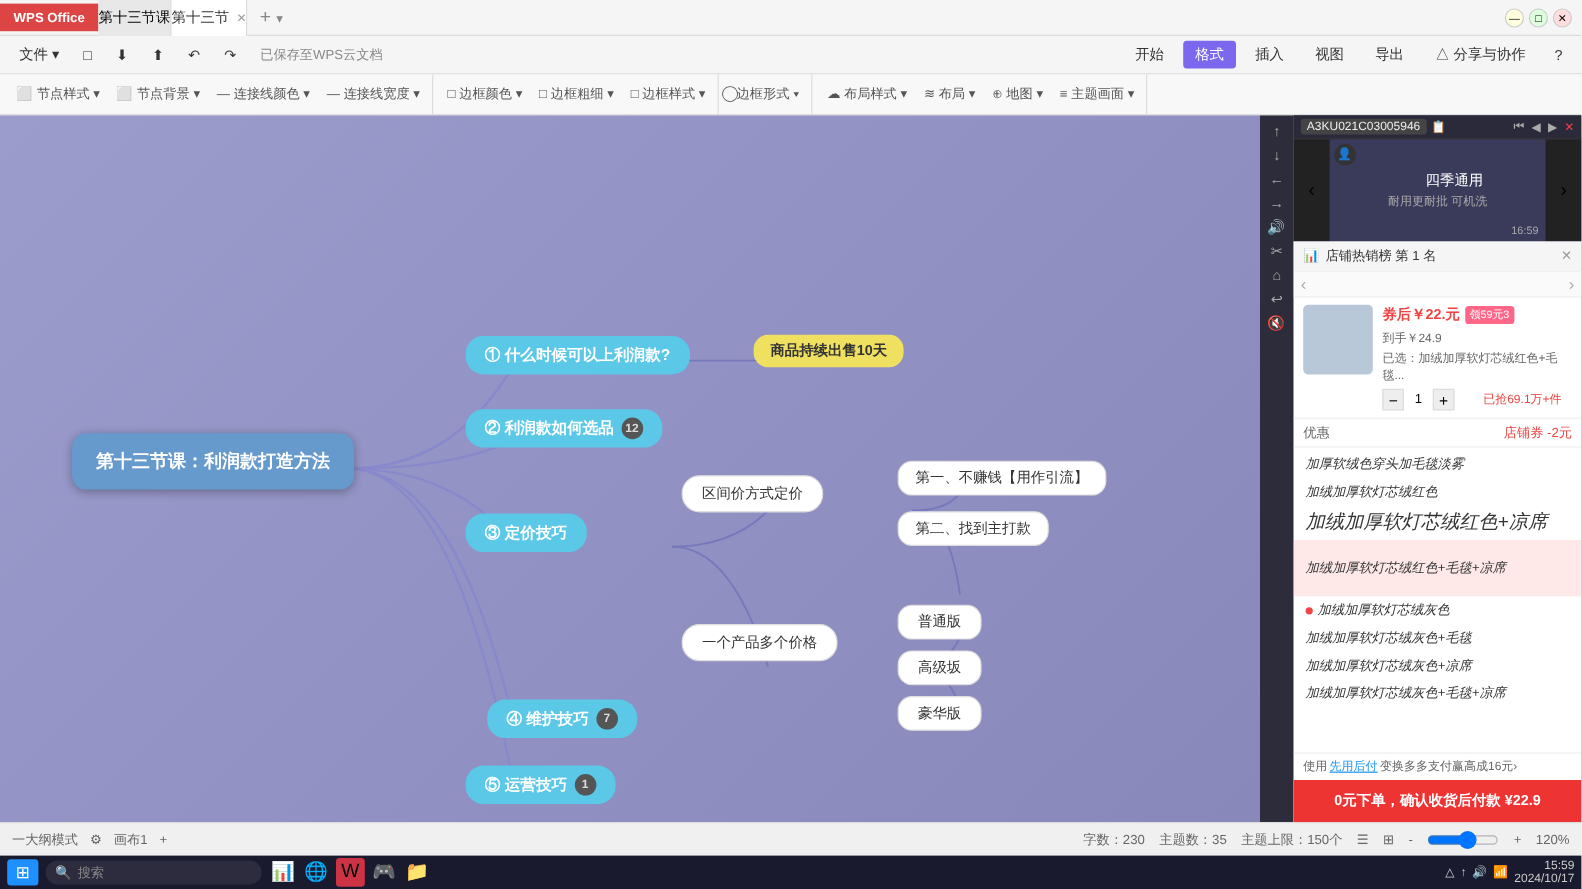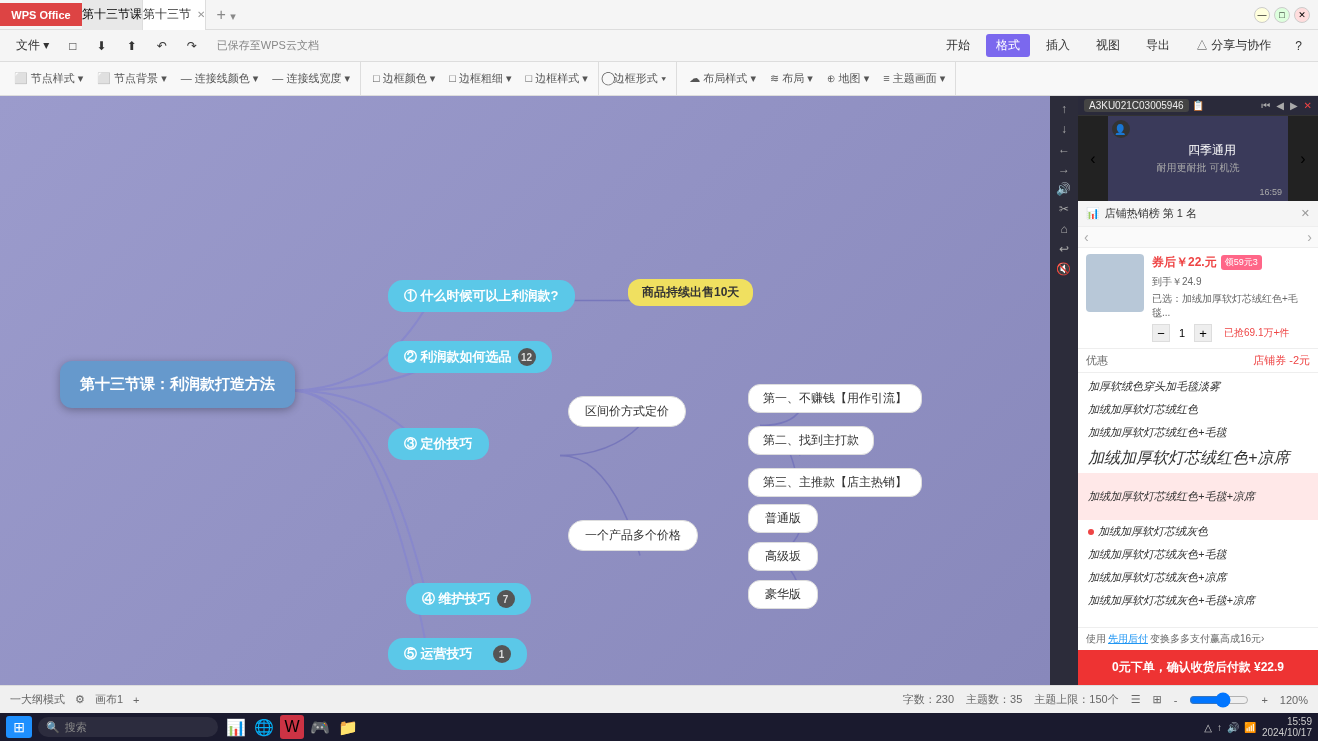--- a/index.html
+++ b/index.html
@@ -294,44 +294,41 @@
       <div style="position:absolute; left:568px; top:300px; background:white; color:#333; padding:6px 16px; border-radius:15px; font-size:12px; border:1px solid #ddd; white-space:nowrap;">
         <span>区间价方式定价</span>
       </div>
 
       <div style="position:absolute; left:748px; top:288px; background:white; color:#333; padding:5px 14px; border-radius:12px; font-size:12px; border:1px solid #ddd; white-space:nowrap;">
         <span>第一、不赚钱【用作引流】</span>
       </div>
       <div style="position:absolute; left:748px; top:330px; background:white; color:#333; padding:5px 14px; border-radius:12px; font-size:12px; border:1px solid #ddd; white-space:nowrap;">
         <span>第二、找到主打款</span>
       </div>
-      <div style="position:absolute; left:748px; top:372px; background:white; color:#333; padding:5px 14px; border-radius:12px; font-size:12px; border:1px solid #ddd; white-space:nowrap;">
-        <span>第三、主推款【店主热销】</span>
-      </div>
 
       <div style="position:absolute; left:568px; top:424px; background:white; color:#333; padding:6px 16px; border-radius:15px; font-size:12px; border:1px solid #ddd; white-space:nowrap;">
         <span>一个产品多个价格</span>
       </div>
 
       <div style="position:absolute; left:748px; top:408px; background:white; color:#333; padding:5px 16px; border-radius:12px; font-size:12px; border:1px solid #ddd; white-space:nowrap;">
         <span>普通版</span>
       </div>
       <div style="position:absolute; left:748px; top:446px; background:white; color:#333; padding:5px 16px; border-radius:12px; font-size:12px; border:1px solid #ddd; white-space:nowrap;">
         <span>高级坂</span>
       </div>
       <div style="position:absolute; left:748px; top:484px; background:white; color:#333; padding:5px 16px; border-radius:12px; font-size:12px; border:1px solid #ddd; white-space:nowrap;">
         <span>豪华版</span>
       </div>
 
       <div style="position:absolute; left:406px; top:487px; background:#5bc8e8; color:white; padding:7px 16px; border-radius:15px; font-size:13px; font-weight:bold; white-space:nowrap; display:flex; align-items:center; gap:6px;">
         <span>④ 维护技巧</span>
         <span style="background:#555;color:#ddd;border-radius:50%;width:18px;height:18px;font-size:10px;display:flex;align-items:center;justify-content:center;">7</span>
       </div>
 
-      <div style="position:absolute; left:388px; top:542px; background:#5bc8e8; color:white; padding:7px 16px; border-radius:15px; font-size:13px; font-weight:bold; white-space:nowrap; display:flex; align-items:center; gap:20px;">
+      <div style="position:absolute; left:388px; top:542px; background:#5bc8e8; color:white; padding:7px 16px; border-radius:15px; font-size:13px; font-weight:bold; white-space:nowrap; display:flex; align-items:center; gap:6px;">
         <span>⑤ 运营技巧</span>
         <span style="background:#555;color:#ddd;border-radius:50%;width:18px;height:18px;font-size:10px;display:flex;align-items:center;justify-content:center;">1</span>
       </div>
     </div>
 
     <div style="width:28px; background:#2c2c3a; display:flex; flex-direction:column; align-items:center; padding-top:6px; gap:6px; z-index:50;">
       <div style="color:#aaa;font-size:12px;cursor:pointer;">↑</div>
       <div style="color:#aaa;font-size:12px;cursor:pointer;">↓</div>
       <div style="color:#aaa;font-size:12px;cursor:pointer;">←</div>
       <div style="color:#aaa;font-size:12px;cursor:pointer;">→</div>
@@ -387,34 +384,33 @@
             <div style="display:flex;align-items:center;gap:4px;flex-wrap:wrap;">
               <span style="color:#e44;font-size:12px;font-weight:bold;">券后￥22.元</span>
               <span style="background:#ff6688;color:white;font-size:9px;padding:1px 4px;border-radius:3px;">领59元3</span>
               <span style="font-size:10px;color:#666;">到手￥24.9</span>
             </div>
             <div style="font-size:10px;color:#666;margin-top:3px;">已选：加绒加厚软灯芯绒红色+毛毯...</div>
             <div style="display:flex;align-items:center;gap:4px;margin-top:4px;">
               <div style="width:18px;height:18px;background:#eee;border:1px solid #ddd;display:flex;align-items:center;justify-content:center;cursor:pointer;font-size:13px;">−</div>
               <span style="font-size:11px;min-width:16px;text-align:center;">1</span>
               <div style="width:18px;height:18px;background:#eee;border:1px solid #ddd;display:flex;align-items:center;justify-content:center;cursor:pointer;font-size:13px;">+</div>
-              <span style="color:#e44;font-size:10px;margin-left:8px;">已抢69.1万+件</span>
+              <span style="color:#e44;font-size:10px;margin-left:20px;">已抢69.1万+件</span>
             </div>
           </div>
         </div>
 
         <div style="padding:4px 8px; font-size:11px; display:flex; justify-content:space-between; color:#666; border-bottom:1px solid #eee;">
           <span>优惠</span>
           <span style="color:#e44;">店铺券 -2元</span>
         </div>
 
         <div style="flex:1; overflow-y:auto; padding:2px 0;font-style:italic;">
           <div style="padding:4px 10px;font-size:11px;color:#333;cursor:pointer;">加厚软绒色穿头加毛毯淡雾</div>
           <div style="padding:4px 10px;font-size:11px;color:#333;cursor:pointer;">加绒加厚软灯芯绒红色</div>
-          <div style="padding:4px 10px;font-size:11px;color:#333;cursor:pointer;">加绒加厚软灯芯绒红色+毛毯</div>
           <div style="padding:4px 10px;font-size:16px;color:#333;cursor:pointer;">加绒加厚软灯芯绒红色+凉席</div>
           <div style="padding:16px 10px;font-size:11px;background:#ffe8e8;color:#333;cursor:pointer;">加绒加厚软灯芯绒红色+毛毯+凉席</div>
           <div style="padding:4px 10px;font-size:11px;color:#333;cursor:pointer;display:flex;align-items:center;gap:4px;">
             <span style="width:6px;height:6px;border-radius:50%;background:#e44;flex-shrink:0;display:inline-block;"></span>
             <span>加绒加厚软灯芯绒灰色</span>
           </div>
           <div style="padding:4px 10px;font-size:11px;color:#333;cursor:pointer;">加绒加厚软灯芯绒灰色+毛毯</div>
           <div style="padding:4px 10px;font-size:11px;color:#333;cursor:pointer;">加绒加厚软灯芯绒灰色+凉席</div>
           <div style="padding:4px 10px;font-size:11px;color:#333;cursor:pointer;">加绒加厚软灯芯绒灰色+毛毯+凉席</div>
         </div>

